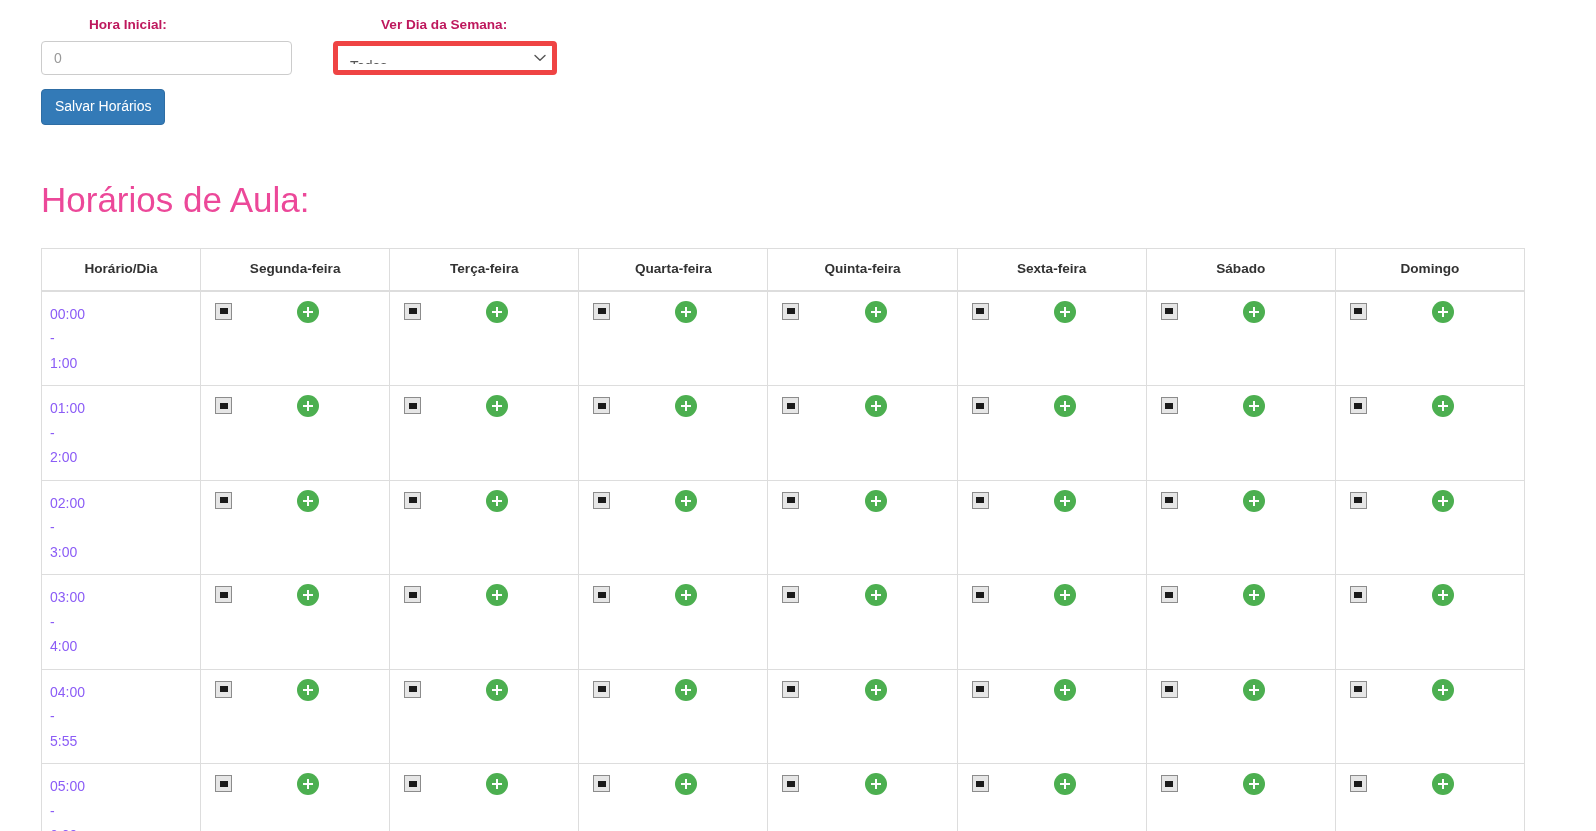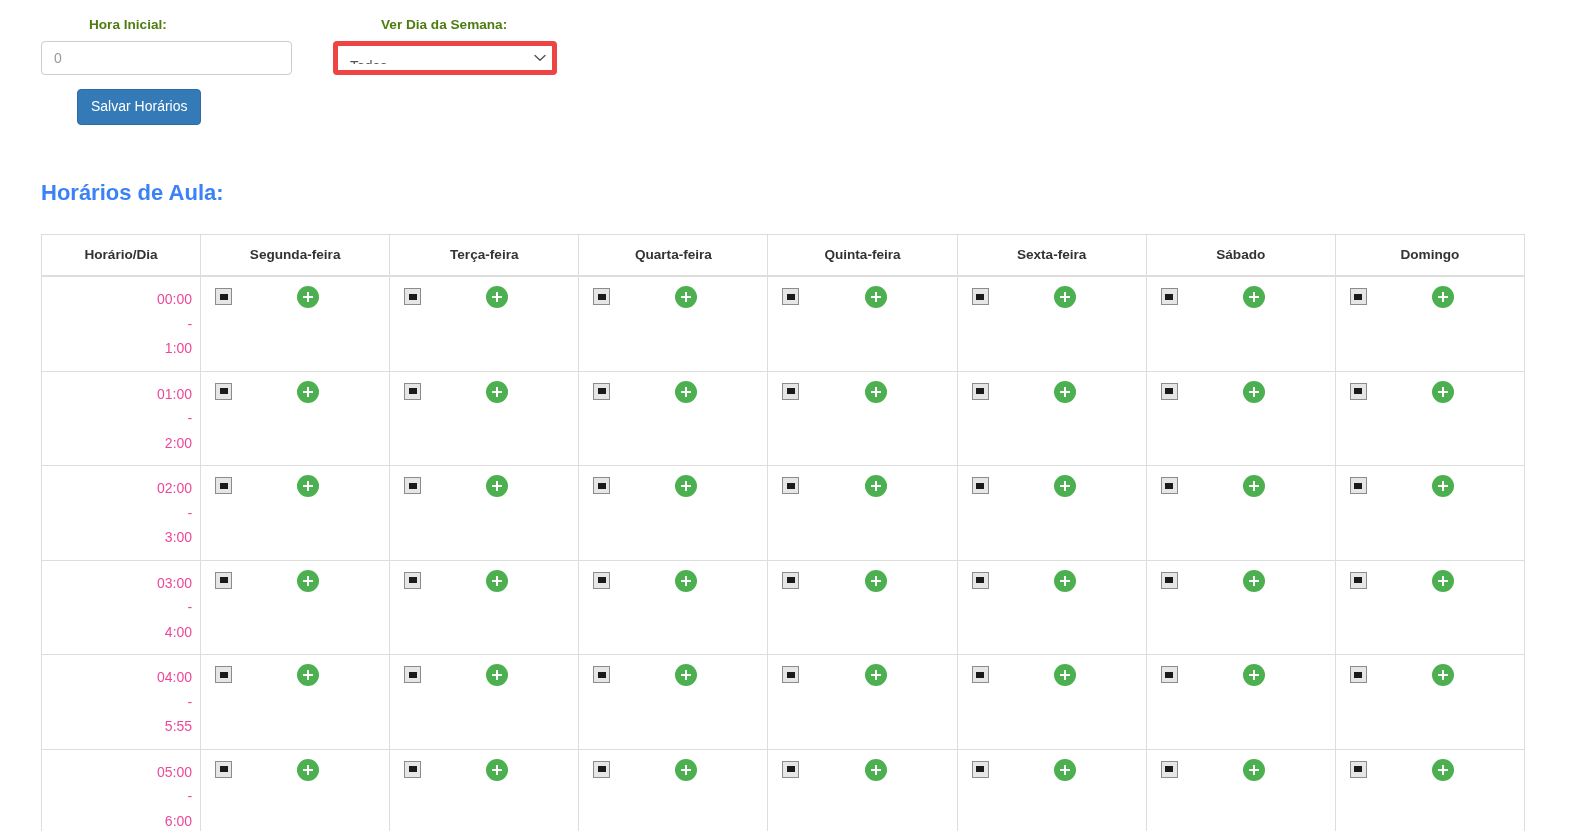--- a/index.html
+++ b/index.html
@@ -33,21 +33,21 @@
     display: flex;
     flex-direction: column;
   }
   .field-group.hora-inicial { width: 251px; margin-right: 41px; }
   .field-group.hora-final   { width: 224px; margin-right: 28px; }
   .field-group.dia-semana   { width: 224px; }
 
   .field-label {
     font-size: 13.6px;
     font-weight: bold;
-    color: #4d7c0f;
+    color: #be185d;
     line-height: 1;
     margin-bottom: 9px;
     white-space: nowrap;
     padding-left: 48px;
   }
 
   .text-input {
     height: 34px;
     width: 100%;
     padding: 6px 12px;
@@ -80,41 +80,41 @@
     position: absolute;
     right: 11px;
     top: 50%;
     transform: translateY(-50%);
     pointer-events: none;
     display: block;
     line-height: 0;
   }
 
   
-  .save-row { padding: 14px 0 0 41px; margin-left: 36px; }
+  .save-row { padding: 14px 0 0 41px; }
   .btn-primary {
     display: inline-block;
     padding: 7px 13px;
     font-size: 14px;
     font-family: "Liberation Sans", sans-serif;
     line-height: 1.42857;
     color: #ffffff;
     background-color: #337ab7;
     border: 1px solid #2e6da4;
     border-radius: 4px;
     cursor: pointer;
   }
 
   
   .section-title {
     margin: 0;
     padding: 56px 0 0 41px;
-    font-size: 22px;
-    font-weight: bold;
-    color: #3b82f6;
+    font-size: 35px;
+    font-weight: normal;
+    color: #ec4899;
     line-height: 1.1;
   }
 
   
   .table-wrap {
     margin: 29px 0 0 41px;
     width: 1484px;
   }
   table.schedule {
     width: 1484px;
@@ -139,22 +139,22 @@
   }
   table.schedule td {
     padding: 10px 8px;
     height: 75px;
     font-size: 14px;
   }
   col.c-hora { width: 159px; }
   col.c-day  { width: 189px; }
 
   .time-cell {
-    text-align: right;
-    color: #ec4899;
+    text-align: left;
+    color: #8b5cf6;
     font-size: 14px;
     line-height: 1.75;
     padding-top: 8px;
   }
   .time-cell .t-line { display: block; }
 
   .cell-controls {
     display: flex;
     align-items: flex-start;
     gap: 0;

